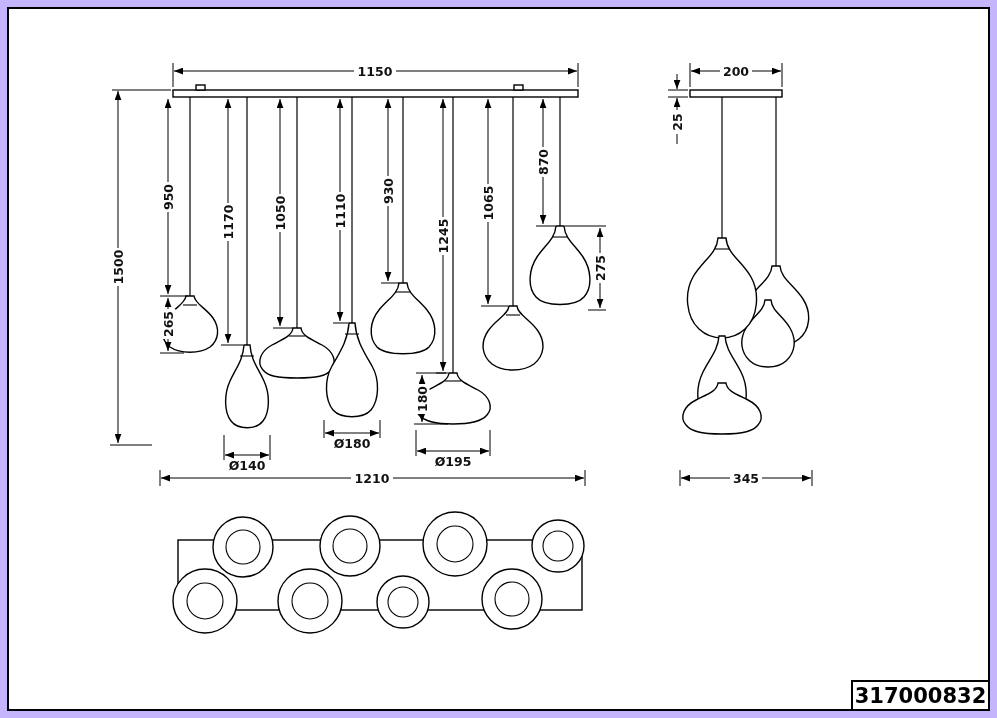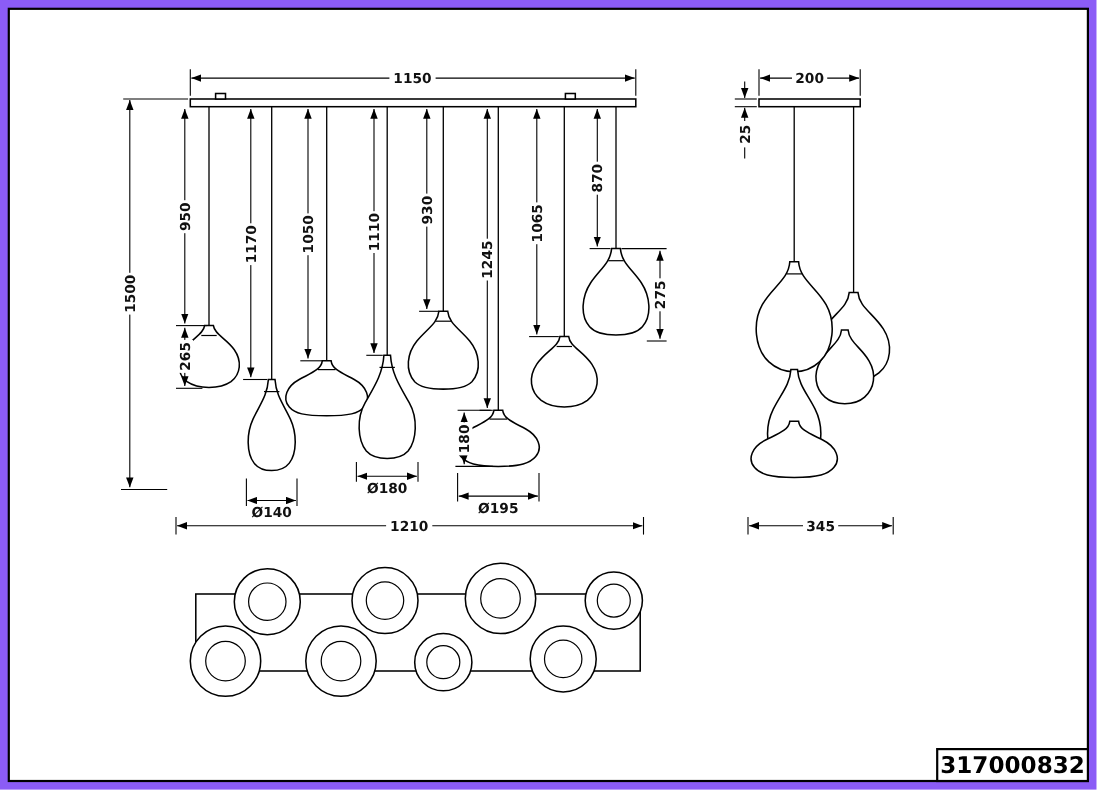--- a/index.html
+++ b/index.html
@@ -1,16 +1,16 @@
 <!DOCTYPE html>
 <html><head>
 <meta charset="utf-8">
 <style>
   html,body { margin:0; padding:0; background:#ffffff; }
-  .sheet { position:relative; width:997px; height:718px; background:#8b5cf6; overflow:hidden;
+  .sheet { position:relative; width:997px; height:718px; background:#c4b5fd; overflow:hidden;
            font-family:"DejaVu Sans", sans-serif; }
   svg { display:block; }
   .obj  { fill:#fff; stroke:#000; stroke-width:1.4; }
   .thin { fill:none; stroke:#000; stroke-width:1.1; }
   .cord { fill:none; stroke:#000; stroke-width:1.2; }
   .dim  { fill:none; stroke:#000; stroke-width:1; }
   .ext  { fill:none; stroke:#000; stroke-width:1; }
   .lbl  { font:bold 12.5px "DejaVu Sans", sans-serif; fill:#111; }
   .bg   { fill:#fff; stroke:none; }
   .pn   { font:bold 21px "DejaVu Sans", sans-serif; fill:#000; }

